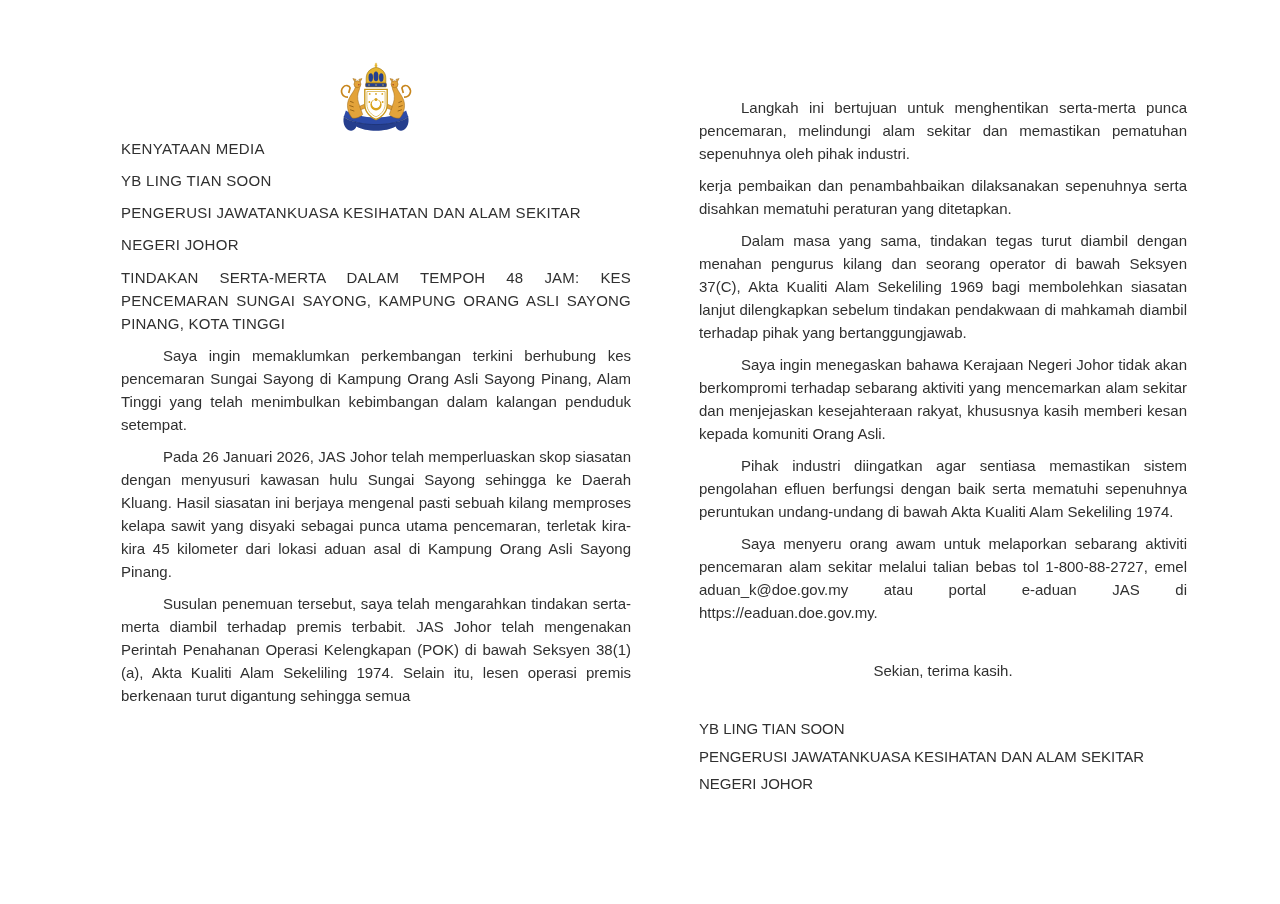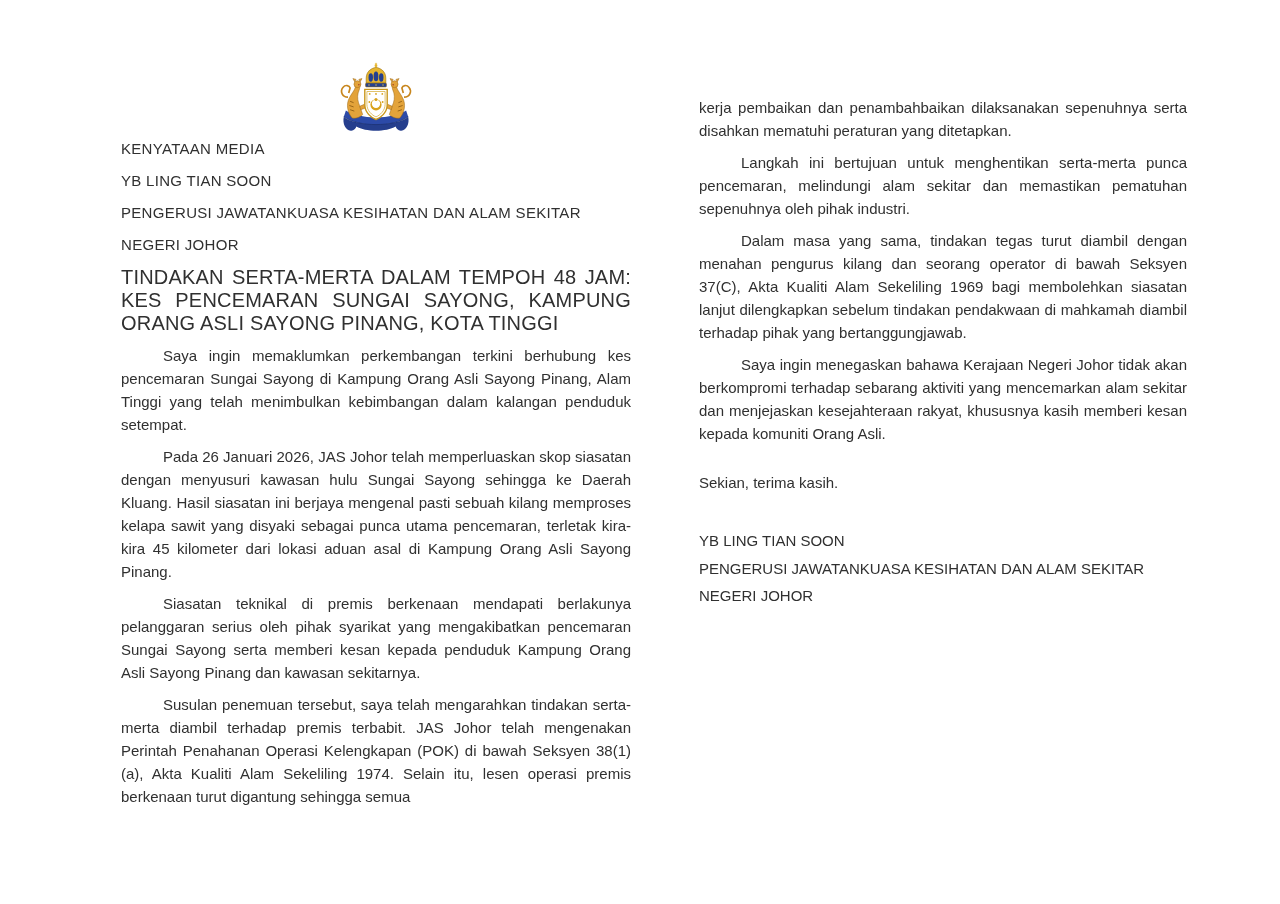--- a/index.html
+++ b/index.html
@@ -24,29 +24,29 @@
   .crest { display: block; width: 84px; height: 73px; margin: 0 auto -2px auto; }
 
   .doc-header {
     font-size: 15px;
     line-height: 32px;
     letter-spacing: 0.3px;
     white-space: nowrap;
   }
   .doc-title {
     margin: 5px 0 9px 0;
-    font-size: 20px;
+    font-size: 15px;
     line-height: 23px;
     letter-spacing: 0.2px;
     text-align: justify;
   }
   p.body { margin: 0 0 9px 0; text-indent: 42px; }
   p.body.no-indent { text-indent: 0; }
 
-  .closing { margin: 26px 0 0 0; text-align: left; }
+  .closing { margin: 35px 0 0 0; text-align: center; }
   .signature { margin-top: 33px; text-align: left; line-height: 27.5px; font-size: 15px; }
   .signature div { white-space: nowrap; }
 </style>
 </head>
 <body>
 
 <div class="page">
 
   <div class="col col-left">
 
@@ -112,29 +112,30 @@
       <div>KENYATAAN MEDIA</div>
       <div>YB LING TIAN SOON</div>
       <div>PENGERUSI JAWATANKUASA KESIHATAN DAN ALAM SEKITAR</div>
       <div>NEGERI JOHOR</div>
     </div>
 
     <p class="doc-title">TINDAKAN SERTA-MERTA DALAM TEMPOH 48 JAM: KES PENCEMARAN SUNGAI SAYONG, KAMPUNG ORANG ASLI SAYONG PINANG, KOTA TINGGI</p>
 
     <p class="body">Saya ingin memaklumkan perkembangan terkini berhubung kes pencemaran Sungai Sayong di Kampung Orang Asli Sayong Pinang, Alam Tinggi yang telah menimbulkan kebimbangan dalam kalangan penduduk setempat.</p>
     <p class="body">Pada 26 Januari 2026, JAS Johor telah memperluaskan skop siasatan dengan menyusuri kawasan hulu Sungai Sayong sehingga ke Daerah Kluang. Hasil siasatan ini berjaya mengenal pasti sebuah kilang memproses kelapa sawit yang disyaki sebagai punca utama pencemaran, terletak kira-kira 45 kilometer dari lokasi aduan asal di Kampung Orang Asli Sayong Pinang.</p>
-    <p class="body">Siasatan teknikal di premis berkenaan mendapati berlakunya pelanggaran serius oleh pihak syarikat yang mengakibatkan pencemaran Sungai Sayong serta memberi kesan kepada penduduk Kampung Orang Asli Sayong Pinang dan kawasan sekitarnya.</p>
     <p class="body">Susulan penemuan tersebut, saya telah mengarahkan tindakan serta-merta diambil terhadap premis terbabit. JAS Johor telah mengenakan Perintah Penahanan Operasi Kelengkapan (POK) di bawah Seksyen 38(1)(a), Akta Kualiti Alam Sekeliling 1974. Selain itu, lesen operasi premis berkenaan turut digantung sehingga semua</p>
   </div>
 
   <div class="col col-right">
+    <p class="body">Langkah ini bertujuan untuk menghentikan serta-merta punca pencemaran, melindungi alam sekitar dan memastikan pematuhan sepenuhnya oleh pihak industri.</p>
     <p class="body no-indent">kerja pembaikan dan penambahbaikan dilaksanakan sepenuhnya serta disahkan mematuhi peraturan yang ditetapkan.</p>
-    <p class="body">Langkah ini bertujuan untuk menghentikan serta-merta punca pencemaran, melindungi alam sekitar dan memastikan pematuhan sepenuhnya oleh pihak industri.</p>
     <p class="body">Dalam masa yang sama, tindakan tegas turut diambil dengan menahan pengurus kilang dan seorang operator di bawah Seksyen 37(C), Akta Kualiti Alam Sekeliling 1969 bagi membolehkan siasatan lanjut dilengkapkan sebelum tindakan pendakwaan di mahkamah diambil terhadap pihak yang bertanggungjawab.</p>
     <p class="body">Saya ingin menegaskan bahawa Kerajaan Negeri Johor tidak akan berkompromi terhadap sebarang aktiviti yang mencemarkan alam sekitar dan menjejaskan kesejahteraan rakyat, khususnya kasih memberi kesan kepada komuniti Orang Asli.</p>
+    <p class="body">Pihak industri diingatkan agar sentiasa memastikan sistem pengolahan efluen berfungsi dengan baik serta mematuhi sepenuhnya peruntukan undang-undang di bawah Akta Kualiti Alam Sekeliling 1974.</p>
+    <p class="body">Saya menyeru orang awam untuk melaporkan sebarang aktiviti pencemaran alam sekitar melalui talian bebas tol 1-800-88-2727, emel aduan_k@doe.gov.my atau portal e-aduan JAS di https://eaduan.doe.gov.my.</p>
 
     <p class="closing">Sekian, terima kasih.</p>
 
     <div class="signature">
       <div>YB LING TIAN SOON</div>
       <div>PENGERUSI JAWATANKUASA KESIHATAN DAN ALAM SEKITAR</div>
       <div>NEGERI JOHOR</div>
     </div>
   </div>
 

